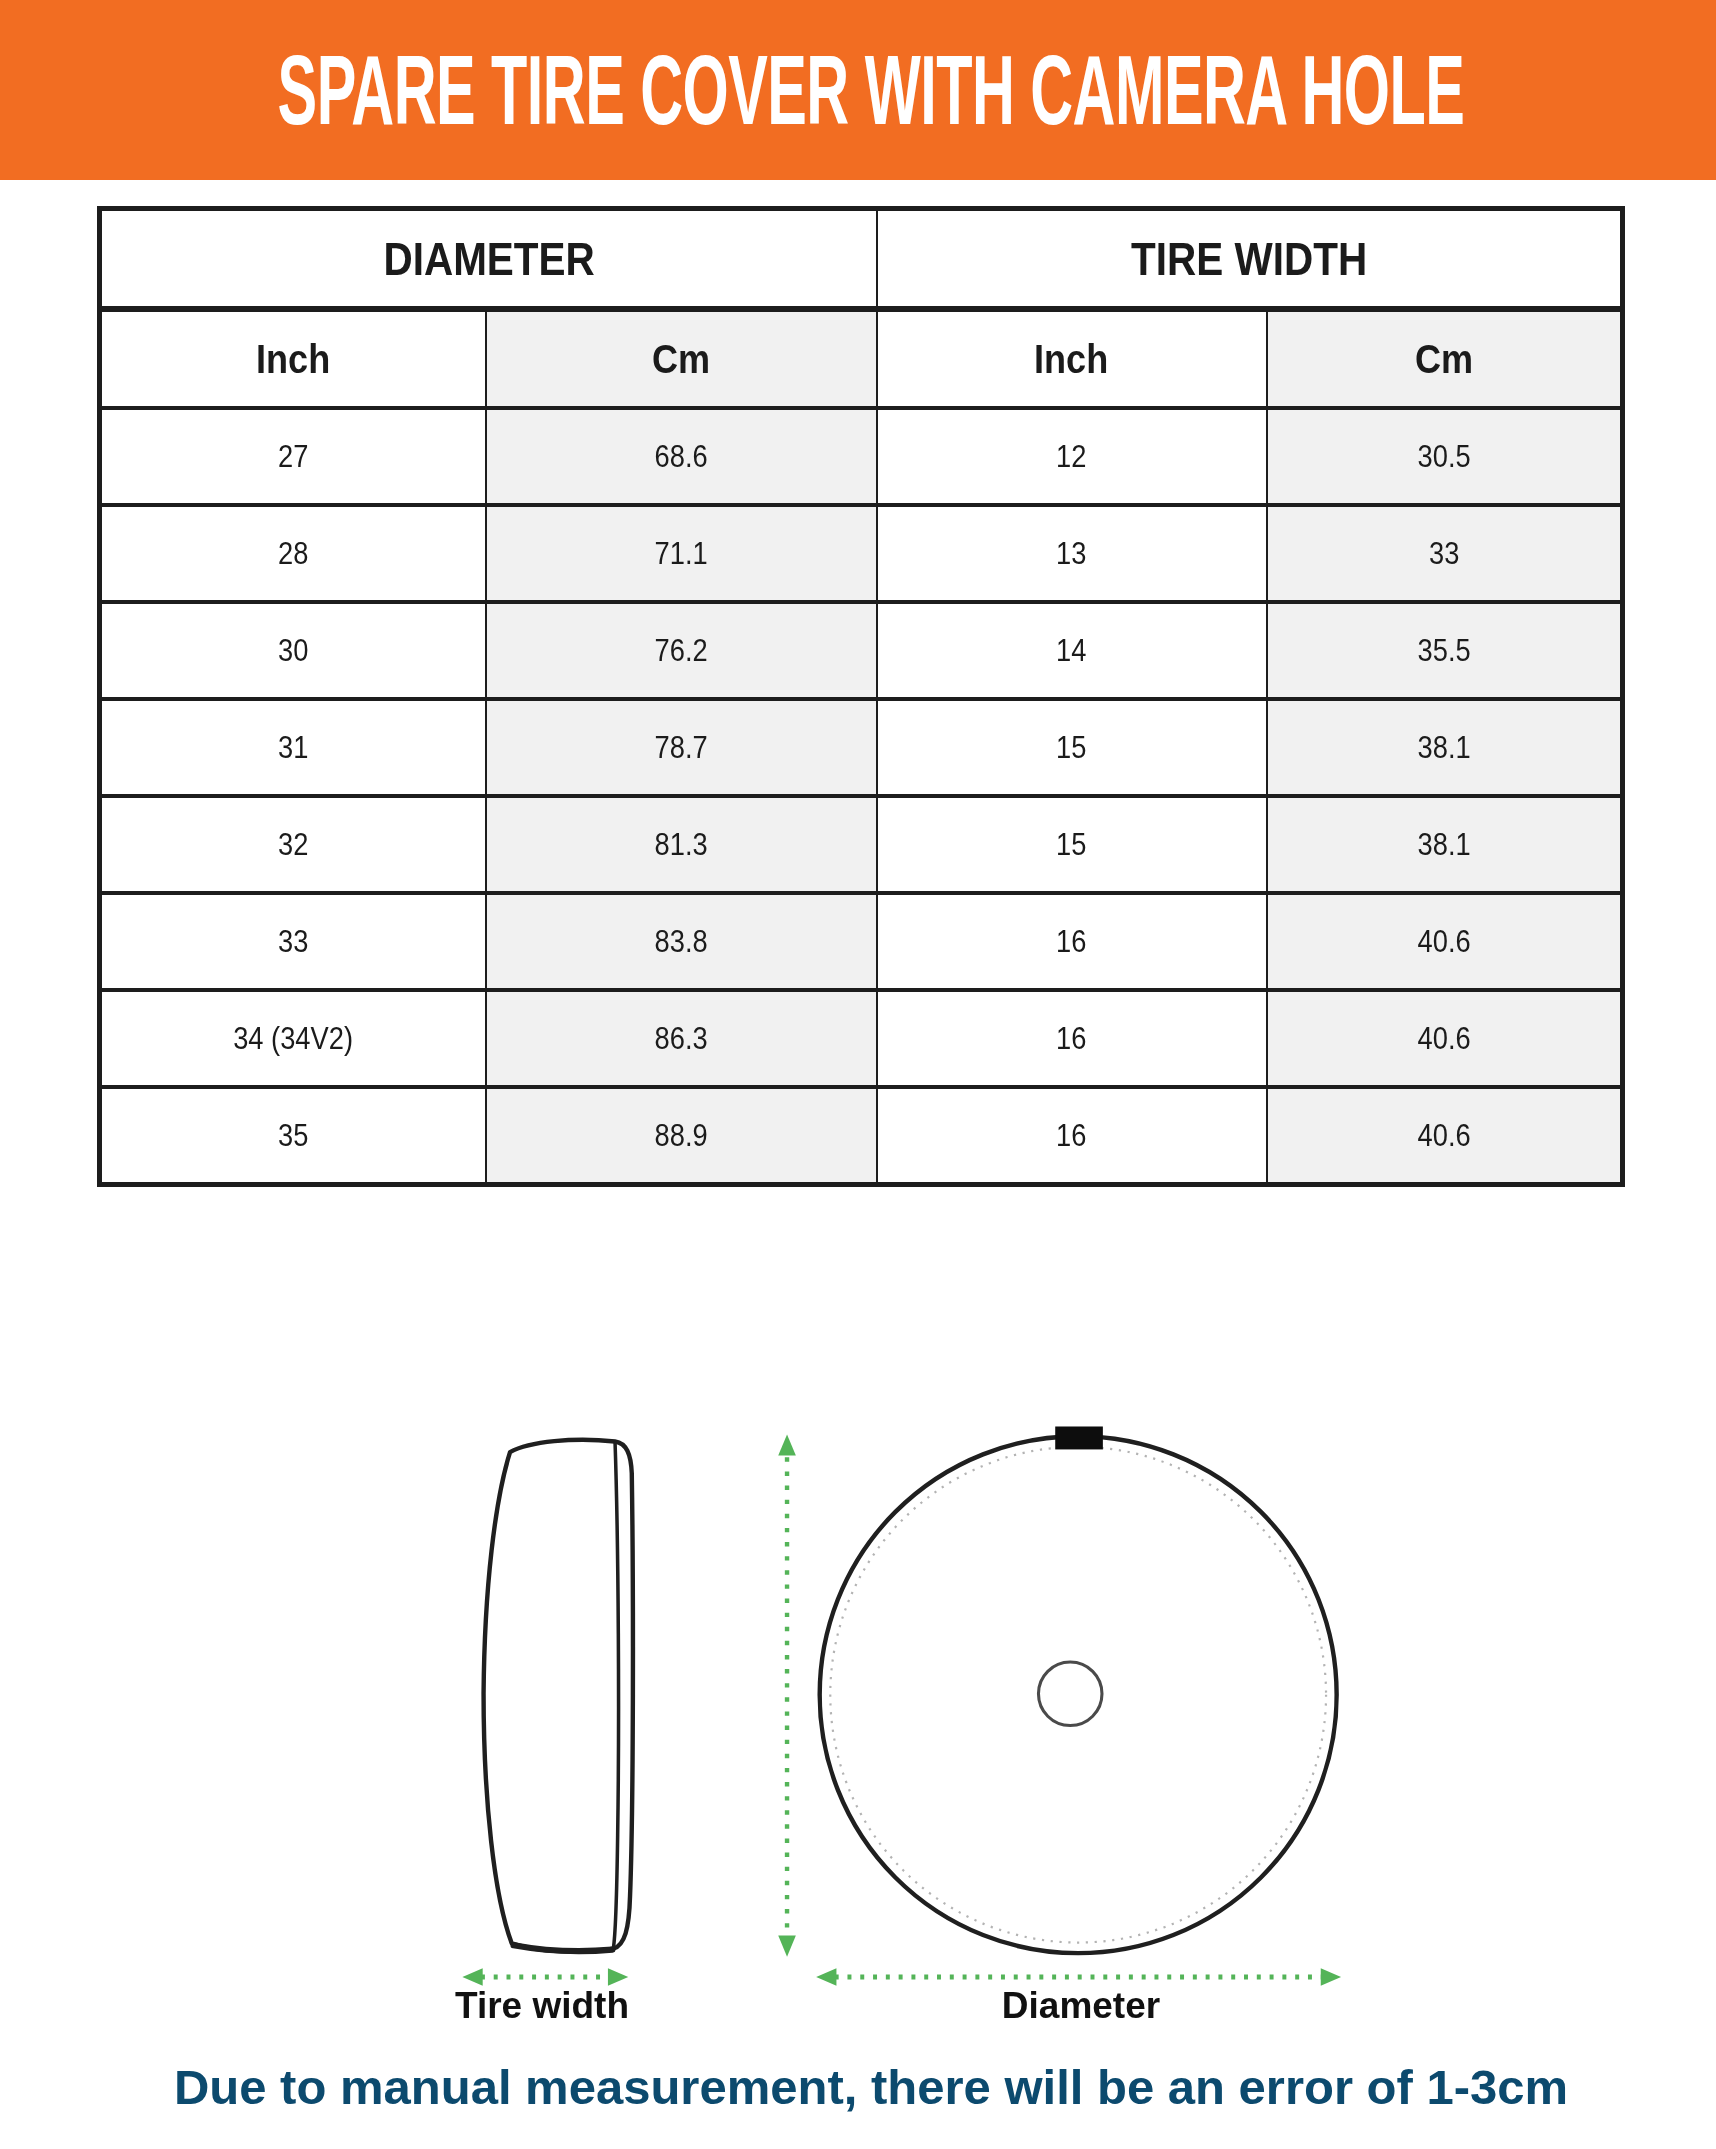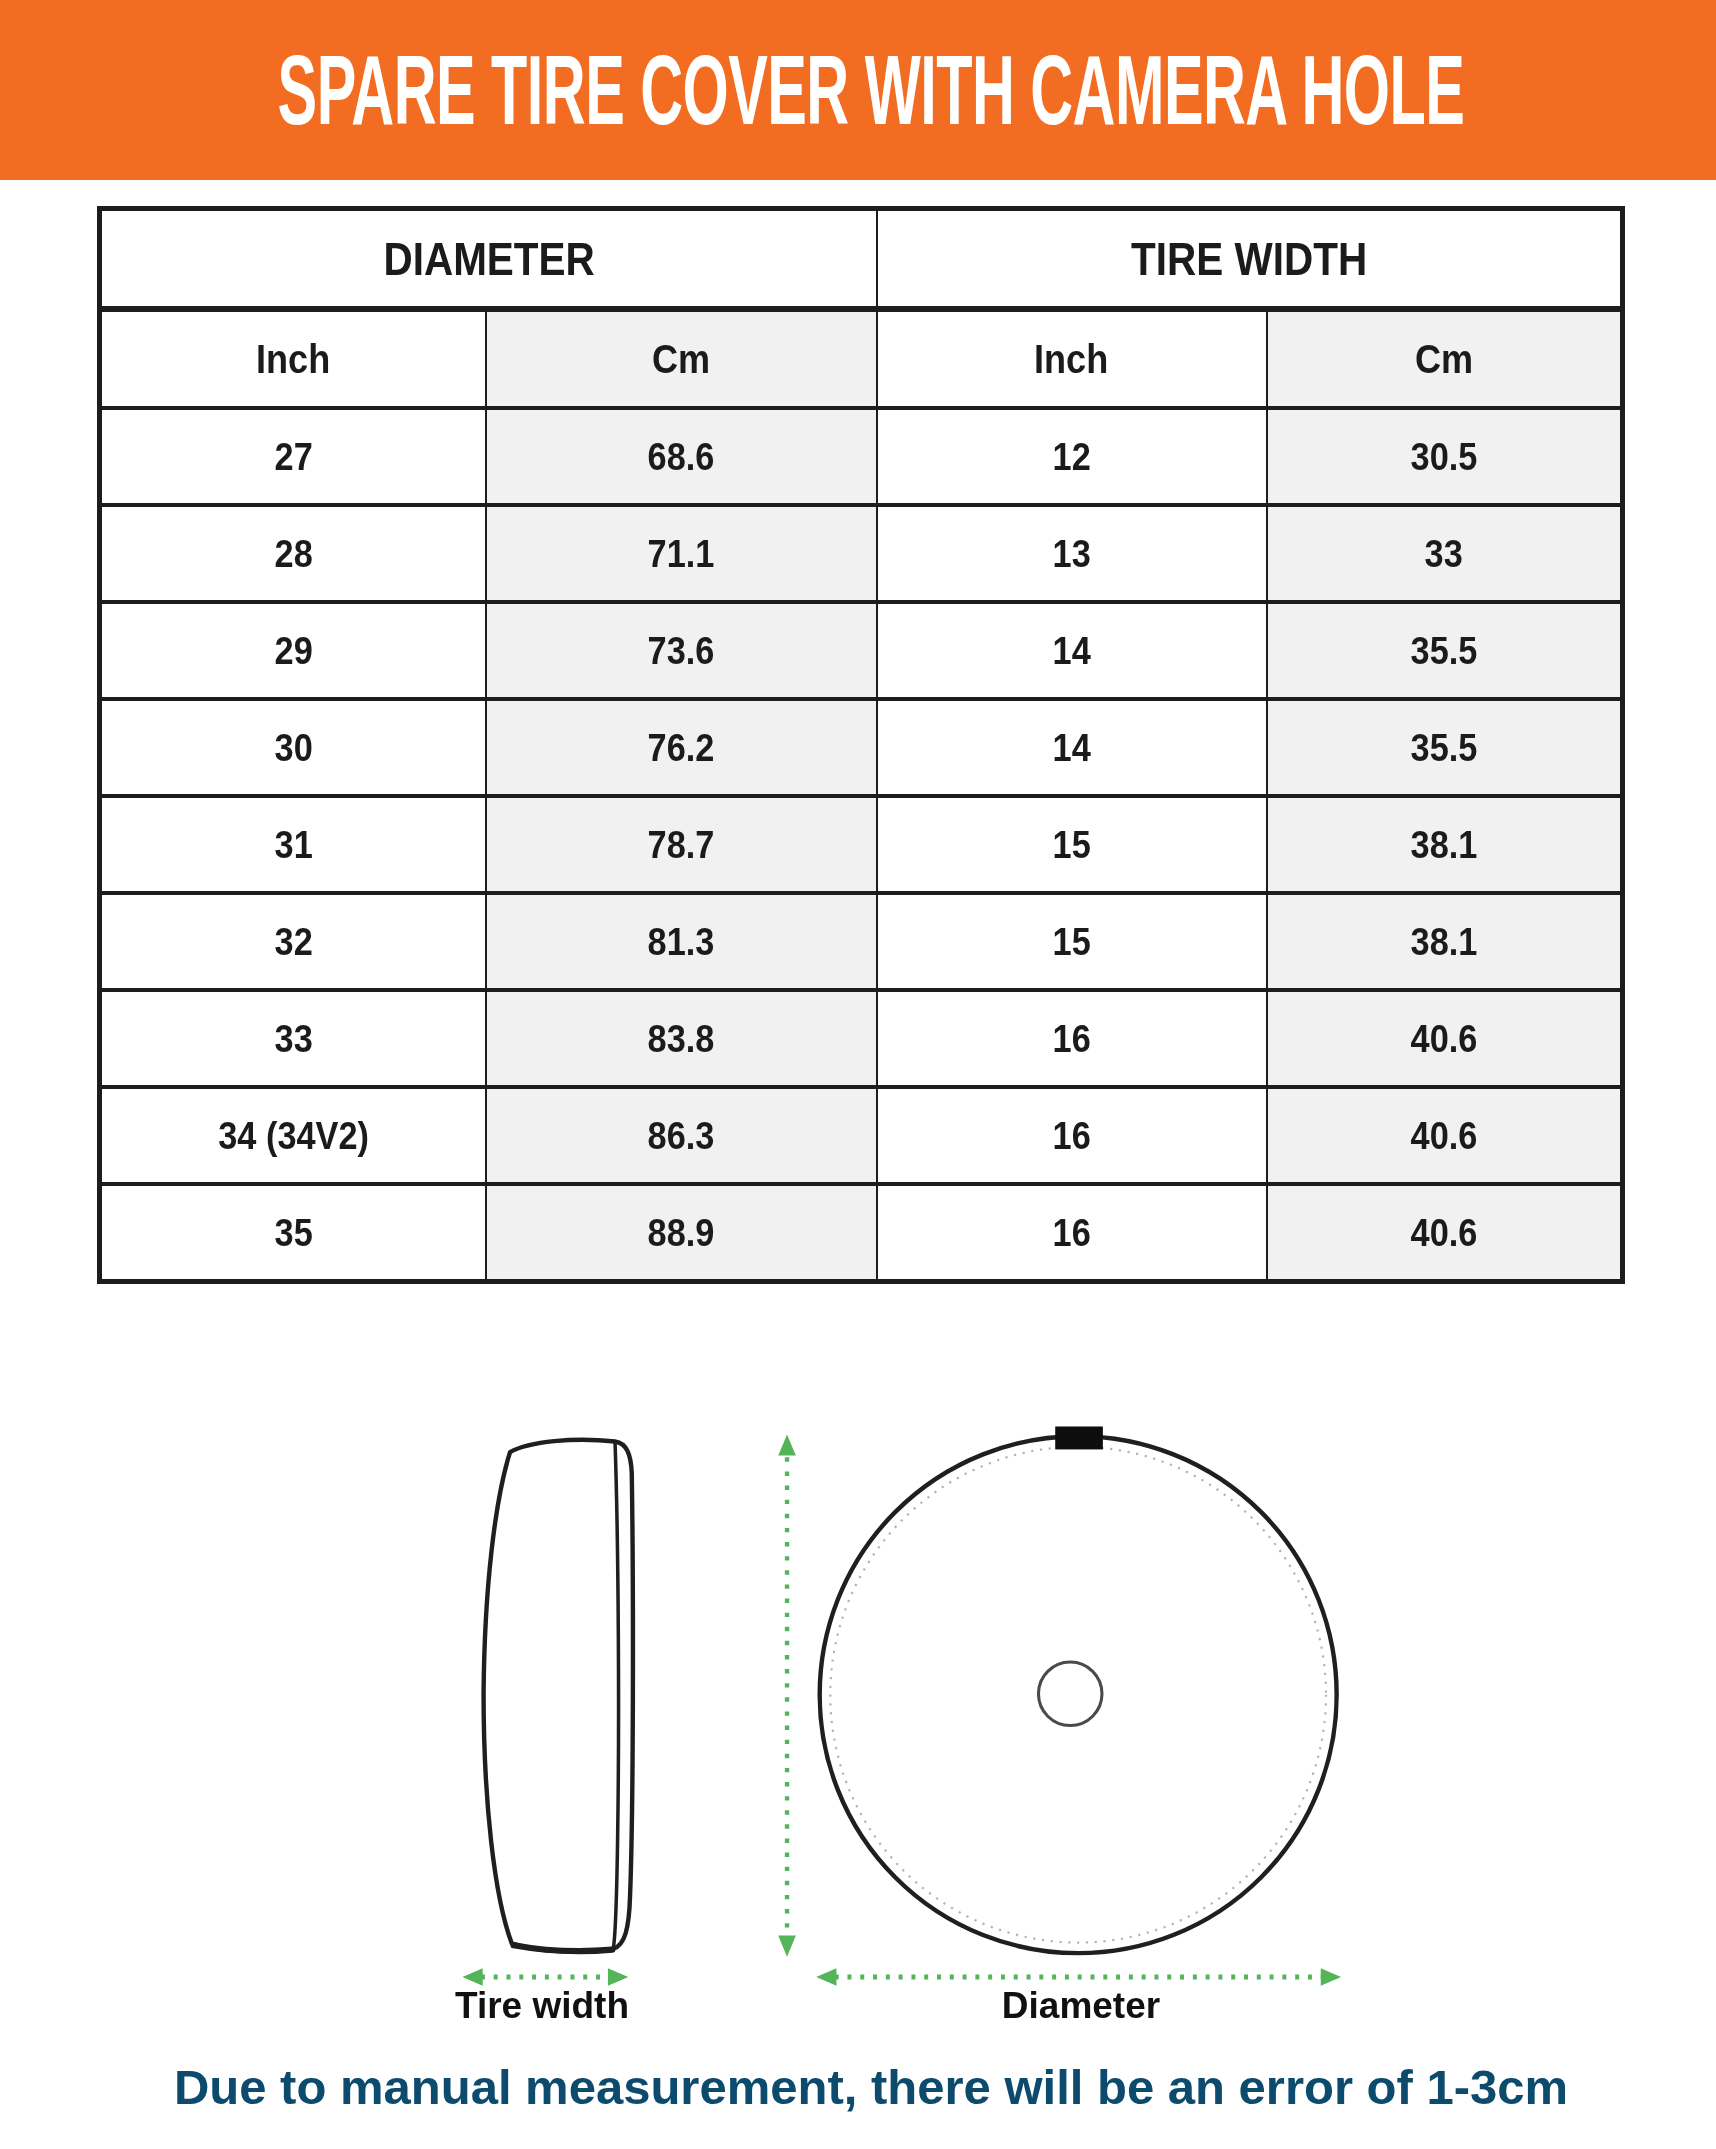--- a/index.html
+++ b/index.html
@@ -47,21 +47,21 @@
   .size-table th,.size-table td{
     border:2.6px solid #1d1d1d;
     border-top-width:4.4px;
     border-bottom-width:4.4px;
     text-align:center;
     vertical-align:middle;
     padding:0;
   }
   .group-row th{height:95px; font-size:46px; border-bottom-width:6.2px;}
   .unit-row th{height:94px; font-size:41px;}
-  .size-table tbody td{height:93px; font-size:39px; font-weight:bold;}
+  .size-table tbody td{height:93px; font-size:31px; font-weight:normal;}
   .cm{background:#F1F1F1;}
   .cond{display:inline-block; transform:scaleX(0.88); white-space:nowrap;}
 
   
   .diag-label{
     position:absolute;
     font-weight:bold;
     font-size:37px;
     color:#111111;
     text-align:center;
@@ -120,26 +120,20 @@
         <td><span class="cond">12</span></td>
         <td class="cm"><span class="cond">30.5</span></td>
       </tr>
       <tr>
         <td><span class="cond">28</span></td>
         <td class="cm"><span class="cond">71.1</span></td>
         <td><span class="cond">13</span></td>
         <td class="cm"><span class="cond">33</span></td>
       </tr>
       <tr>
-        <td><span class="cond">29</span></td>
-        <td class="cm"><span class="cond">73.6</span></td>
-        <td><span class="cond">14</span></td>
-        <td class="cm"><span class="cond">35.5</span></td>
-      </tr>
-      <tr>
         <td><span class="cond">30</span></td>
         <td class="cm"><span class="cond">76.2</span></td>
         <td><span class="cond">14</span></td>
         <td class="cm"><span class="cond">35.5</span></td>
       </tr>
       <tr>
         <td><span class="cond">31</span></td>
         <td class="cm"><span class="cond">78.7</span></td>
         <td><span class="cond">15</span></td>
         <td class="cm"><span class="cond">38.1</span></td>

